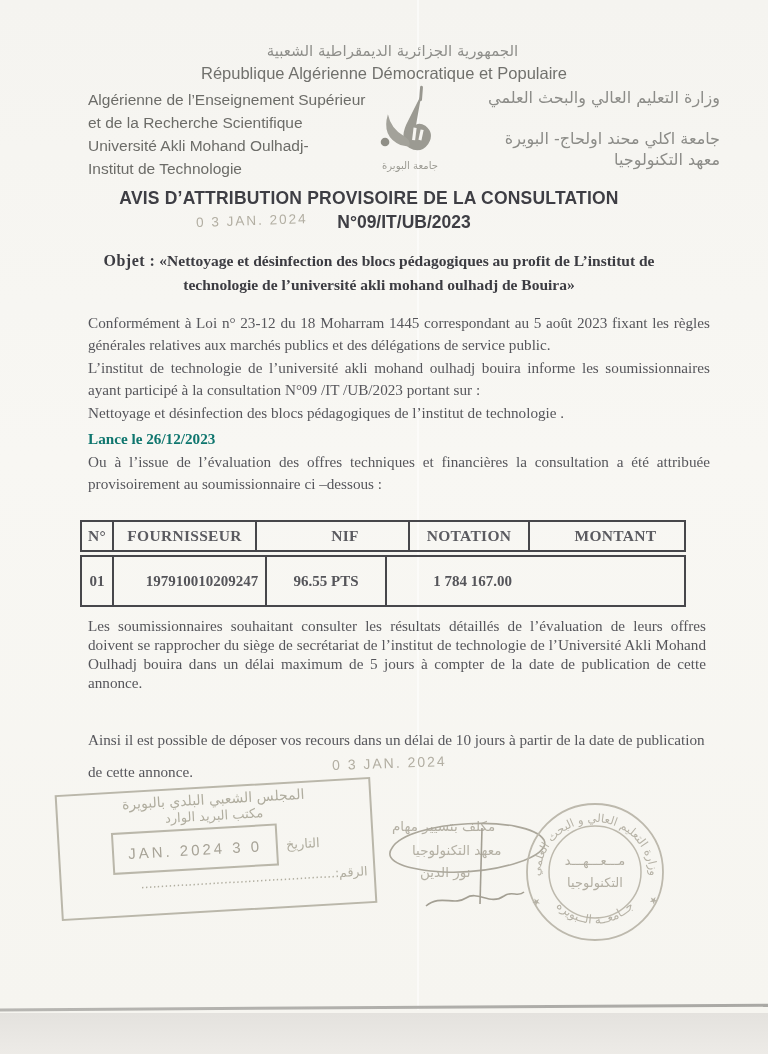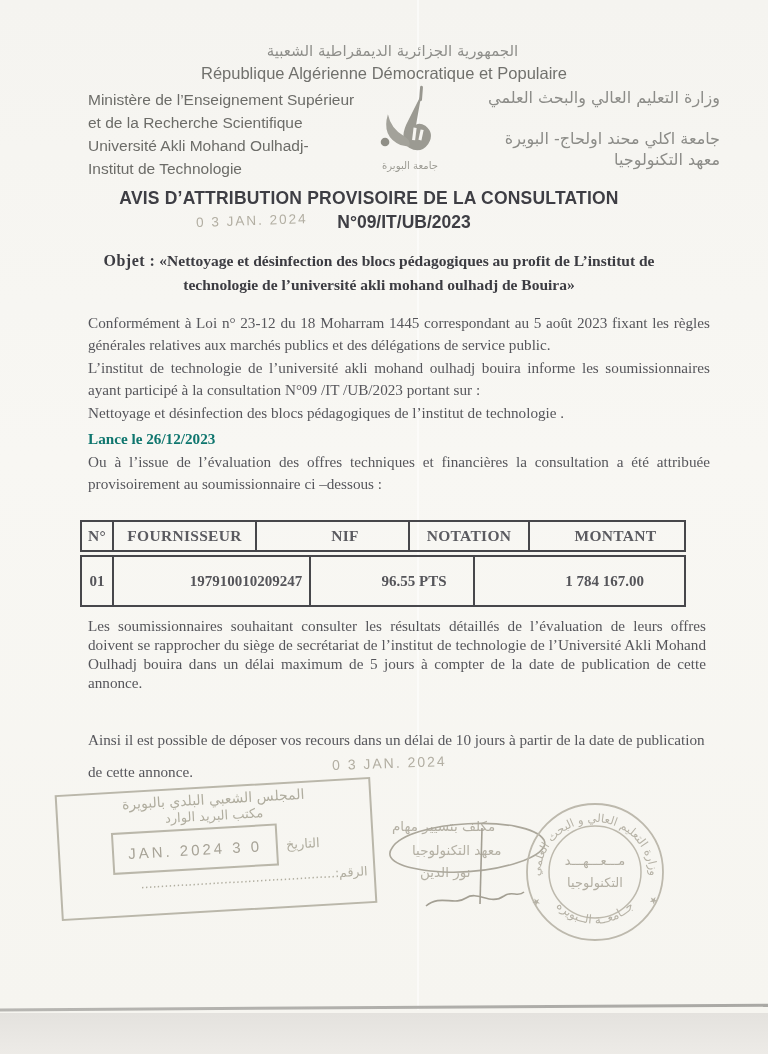--- a/index.html
+++ b/index.html
@@ -58,21 +58,21 @@
   .p3{top:402px;}
   .p4{top:428px;font-weight:bold;color:#0f766e;}
   .p5{top:451px;text-align:justify;}
   .p6{top:616px;width:618px;line-height:19px;text-align:justify;}
   .p7{top:724px;width:618px;line-height:31.5px;}
 
   
   .tbl{position:absolute;left:80px;top:520px;}
   .trow{display:flex;border:2px solid #47474b;background:transparent;}
   .trow.head{height:28px;margin-bottom:3px;}
-  .trow.data{height:48px;gap:44px;}
+  .trow.data{height:48px;}
   .tcell{box-sizing:border-box;display:flex;align-items:center;justify-content:center;
     font-weight:bold;font-size:15px;color:#55555a;border-right:2px solid #47474b;}
   .tcell:last-child{border-right:none;margin-left:17px;}
   .c0{width:32px;} .c1{width:143px;} .c2{width:153px;padding-left:25px;} .c3{width:120px;} .c4{width:137px;}
   .trow.head .tcell{color:#5b5b60;font-size:15.5px;letter-spacing:.3px;}
 
   
   .reg-stamp{position:absolute;left:58px;top:786px;width:312px;height:122px;
     border:2px solid #bab7aa;transform:rotate(-3.3deg);color:#b0ad9f;
     font-family:"DejaVu Sans", sans-serif;direction:rtl;}
@@ -100,21 +100,21 @@
 <body>
 
 <div id="page">
   <div id="paper"></div>
   <div class="fold-line"></div>
 
   <div class="hdr-ar-rep ar">الجمهورية الجزائرية الديمقراطية الشعبية</div>
   <div class="hdr-fr-rep">République Algérienne Démocratique et Populaire</div>
 
   <div class="hdr-left">
-    <div>Ministère de l’Enseignement Supérieur</div>
+    <div>Algérienne de l’Enseignement Supérieur</div>
     <div>et de la Recherche Scientifique</div>
     <div>Université Akli Mohand Oulhadj-</div>
     <div>Institut de Technologie</div>
   </div>
 
   <div class="hdr-right ar">
     <div class="l1">وزارة التعليم العالي والبحث العلمي</div>
     <div class="l2">جامعة اكلي محند اولحاج- البويرة</div>
     <div>معهد التكنولوجيا</div>
   </div>

